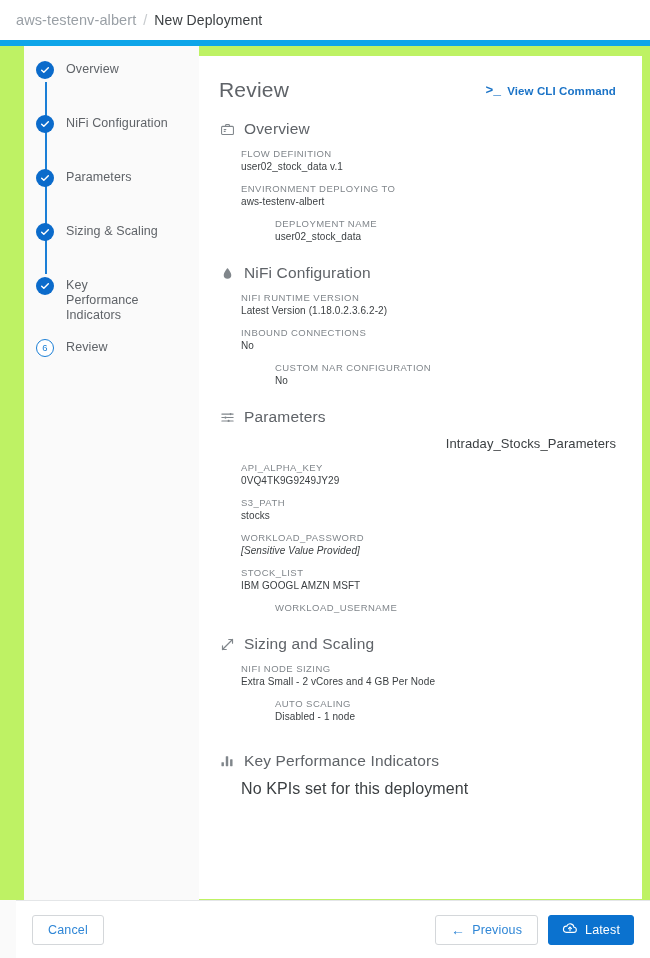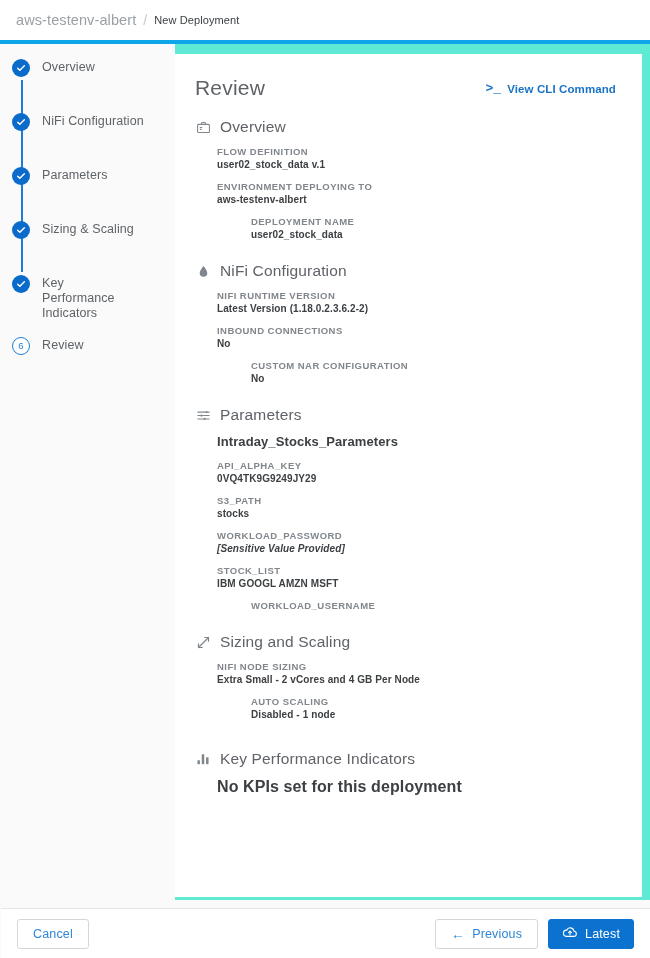--- a/index.html
+++ b/index.html
@@ -30,32 +30,33 @@
     font-size: 14.5px;
     color: #9aa0a6;
     letter-spacing: .1px;
   }
   .crumb-sep {
     font-size: 14.5px;
     color: #c6cacd;
     margin: 0 7px;
   }
   .crumb-current {
-    font-size: 11px;
+    font-size: 14px;
     color: #3c4043;
     letter-spacing: .1px;
   }
 
   
   .body-wrap {
     position: relative;
     display: flex;
     height: 860px;
-    background: #5eead4;
-    border-top: 4px solid #0ea5e9;
+    background: #bef264;
+    border-top: 6px solid #0ea5e9;
+    padding-left: 24px;
   }
 
   
   .stepper {
     width: 175px;
     flex: 0 0 175px;
     background: #fafafa;
     padding-top: 12px;
     position: relative;
   }
@@ -169,26 +170,27 @@
     flex: 0 0 16px;
     display: flex; align-items: center; justify-content: center;
     color: #80868b;
   }
   .section-title {
     font-size: 15.5px;
     color: #5f6368;
     font-weight: 400;
     letter-spacing: .15px;
   }
-  .section-body { padding-left: 22px; font-weight: bold; }
+  .section-body { padding-left: 22px; }
   .param-set-name {
     font-size: 13px;
     color: #3c4043;
     margin-bottom: 11px;
     letter-spacing: .1px;
+    text-align: right;
   }
   .field { margin-bottom: 11px; }
   .field:last-child { margin-bottom: 0; margin-left: 34px; }
   .field-label {
     font-size: 9.5px;
     color: #80868b;
     letter-spacing: .45px;
     text-transform: uppercase;
     margin-bottom: 2px;
   }
@@ -203,22 +205,22 @@
   }
   .kpi-empty {
     font-size: 16px;
     color: #3c4043;
     letter-spacing: .1px;
   }
 
   
   .footer {
     position: absolute;
-    left: 1px; right: 0; bottom: 0;
-    height: 50px;
+    left: 16px; right: 0; bottom: 0;
+    height: 58px;
     background: #ffffff;
     border-top: 1px solid #e4e6e8;
     display: flex;
     align-items: center;
     padding: 0 16px;
   }
   .footer-right {
     margin-left: auto;
     display: flex;
     align-items: center;

